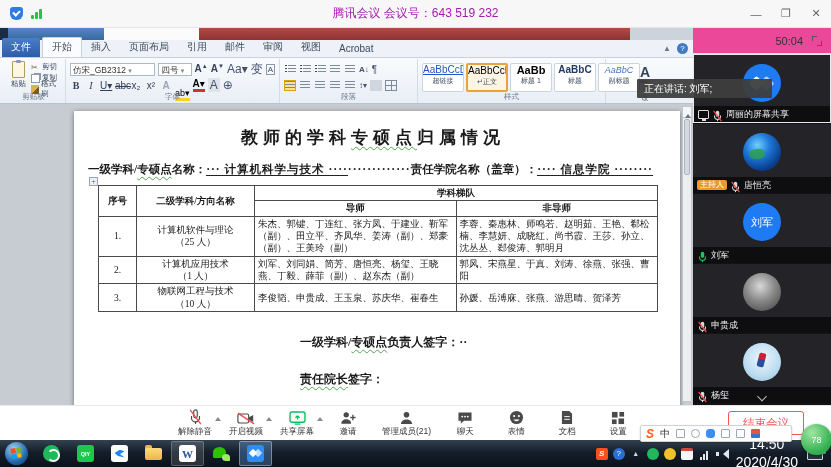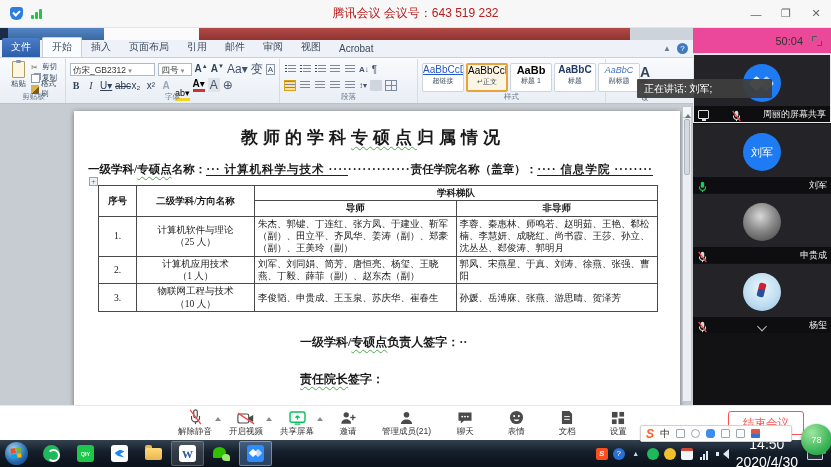--- a/index.html
+++ b/index.html
@@ -8,21 +8,21 @@
   #app { position:relative; width:831px; height:467px; overflow:hidden; background:#fff; }
 
   
   .topbar { position:absolute; left:0; top:0; width:831px; height:28px; background:#f7f7f7; border-bottom:1px solid #e4e4e4; display:flex; align-items:center; }
   .topbar-left { display:flex; align-items:center; gap:8px; padding-left:10px; }
   .shield { width:13px; height:13px; border-radius:3px 3px 6px 6px; background:#2d7ce0; position:relative; }
   .shield::after { content:""; position:absolute; left:3px; top:3px; width:5px; height:3px; border-left:2px solid #fff; border-bottom:2px solid #fff; transform:rotate(-45deg); }
   .sigbars { display:flex; align-items:flex-end; gap:1.5px; height:11px; }
   .sigbars i { display:block; width:2.5px; background:#27c24c; border-radius:1px; }
   .sigbars i:nth-child(1){height:4px}.sigbars i:nth-child(2){height:7px}.sigbars i:nth-child(3){height:10px}
-  .topbar-title { position:absolute; left:0; right:0; text-align:center; font-size:12px; color:#b91c1c; }
+  .topbar-title { position:absolute; left:0; right:0; text-align:center; font-size:12px; color:#a21caf; }
   .winctl { margin-left:auto; display:flex; }
   .winctl span { width:30px; height:27px; display:flex; align-items:center; justify-content:center; font-size:11px; color:#666; }
 
   
   .word { position:absolute; left:0; top:28px; width:693px; height:377px; background:#c7ccd2; }
   .wstrip { height:12px; display:flex; }
   .wstrip .s1{width:8px;background:#1c2b45}.wstrip .s2{width:96px;background:linear-gradient(#5585c6,#39699f)}
   .wstrip .s3{width:95px;background:#fbfbfb}.wstrip .s4{width:431px;background:linear-gradient(#b14a46,#8f3431)}
   .wstrip .s5{flex:1;background:#ccd3db}
   .wtabs { height:18px; background:#eef2f8; border-bottom:1px solid #c7d1de; display:flex; align-items:flex-end; padding-left:2px; font-size:10px; color:#3b4a5c; position:relative; }
@@ -133,21 +133,21 @@
   .av-logo { background:#1f7bf3; }
   .av-logo::before, .av-logo::after { content:""; position:absolute; top:14px; width:11px; height:11px; background:#fff; opacity:.92; transform:rotate(45deg); border-radius:2px; }
   .av-logo::before { left:8px; }
   .av-logo::after { left:18px; opacity:.65; }
   .av-earth { background:radial-gradient(circle at 38% 32%, #6fd0ff 0%, #1e78d8 35%, #0a3f8f 70%, #062a60 100%); }
   .av-earth::after { content:""; position:absolute; left:6px; top:16px; width:16px; height:10px; background:#2e9e4f; border-radius:60% 40% 50% 50%; opacity:.85; }
   .av-init { background:#1f7bf3; color:#fff; font-size:11px; display:flex; align-items:center; justify-content:center; }
   .av-photo { background:radial-gradient(circle at 45% 35%, #d8d8d8 0%, #8a8a8a 45%, #3c3c3c 100%); }
   .av-ski { background:radial-gradient(circle at 50% 40%, #eef7fd 0%, #bcdcf0 60%, #8fbcdc 100%); }
   .av-ski::after { content:""; position:absolute; left:15px; top:10px; width:7px; height:14px; background:linear-gradient(#c23 45%, #2a4f9a 45%); border-radius:2px; transform:rotate(14deg); }
-  .tlabel { position:absolute; left:0; right:0; bottom:0; height:16px; background:rgba(0,0,0,.6); display:flex; align-items:center; gap:16px; padding:0 4px;justify-content:space-between; }
+  .tlabel { position:absolute; left:0; right:0; bottom:0; height:16px; background:rgba(0,0,0,.6); display:flex; align-items:center; gap:3px; padding:0 4px; }
   .tname { color:#eee; font-size:9px; white-space:nowrap; overflow:hidden; }
   .badge-host { background:#e89c2e; color:#fff; font-size:8px; padding:1px 3px; border-radius:2px; line-height:1; }
   .micwrap { width:11px; height:12px; flex:0 0 auto; }
   .screenshare-ic { width:11px; height:9px; border:1px solid #ddd; border-radius:1px; position:relative; flex:0 0 auto; }
   .screenshare-ic::after { content:""; position:absolute; left:3px; bottom:-3px; width:4px; height:2px; background:#ddd; }
   .collapse-ch { position:absolute; left:50%; bottom:3px; transform:translateX(-50%) rotate(45deg); width:7px; height:7px; border-right:1.5px solid #bbb; border-bottom:1.5px solid #bbb; }
 
   
   .speaktip { position:absolute; left:637px; top:79px; width:135px; height:19px; background:rgba(62,62,62,.95); color:#fff; font-size:10px; line-height:19px; padding-left:7px; z-index:40; border-radius:1px; white-space:nowrap; overflow:hidden; }
 
@@ -433,20 +433,33 @@
           <span class="micwrap"><svg class="mic-muted" viewBox="0 0 12 14" width="11" height="12">
                 <rect class="body" x="4" y="1" width="4" height="7" rx="2"></rect>
                 <path d="M2.5 6.5v1a3.5 3.5 0 0 0 7 0v-1" fill="none" stroke="#d8d8d8" stroke-width="1.2"></path>
                 <line x1="6" y1="11" x2="6" y2="13" stroke="#d8d8d8" stroke-width="1.2"></line>
                 <line class="slash" x1="1.5" y1="1" x2="10.5" y2="13" stroke-width="1.4"></line>
               </svg></span>
           <span class="tname">周丽的屏幕共享</span>
         </div>
       </div>
       <div class="tile">
+        <div class="av av-earth"></div>
+        <div class="tlabel">
+          <span class="badge-host">主持人</span>
+          <span class="micwrap"><svg class="mic-muted" viewBox="0 0 12 14" width="11" height="12">
+                <rect class="body" x="4" y="1" width="4" height="7" rx="2"></rect>
+                <path d="M2.5 6.5v1a3.5 3.5 0 0 0 7 0v-1" fill="none" stroke="#d8d8d8" stroke-width="1.2"></path>
+                <line x1="6" y1="11" x2="6" y2="13" stroke="#d8d8d8" stroke-width="1.2"></line>
+                <line class="slash" x1="1.5" y1="1" x2="10.5" y2="13" stroke-width="1.4"></line>
+              </svg></span>
+          <span class="tname">唐恒亮</span>
+        </div>
+      </div>
+      <div class="tile">
         <div class="av av-init">刘军</div>
         <div class="tlabel">
           <span class="micwrap"><svg class="mic-active" viewBox="0 0 12 14" width="11" height="12">
                 <rect class="body" x="4" y="1" width="4" height="7" rx="2"></rect>
                 <path d="M2.5 6.5v1a3.5 3.5 0 0 0 7 0v-1" fill="none" stroke="#21c462" stroke-width="1.2"></path>
                 <line x1="6" y1="11" x2="6" y2="13" stroke="#21c462" stroke-width="1.2"></line>
               </svg></span>
           <span class="tname">刘军</span>
         </div>
       </div>

